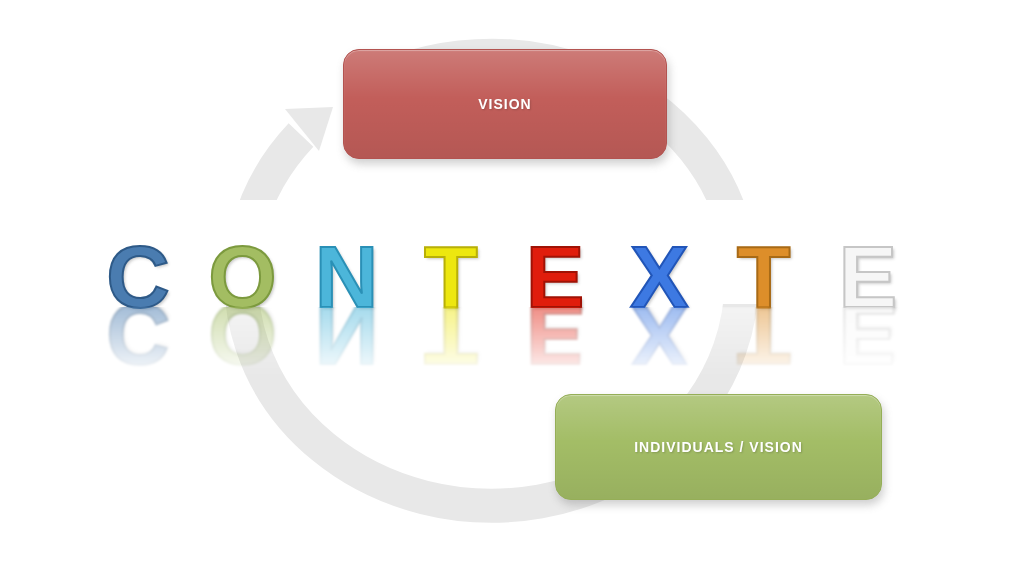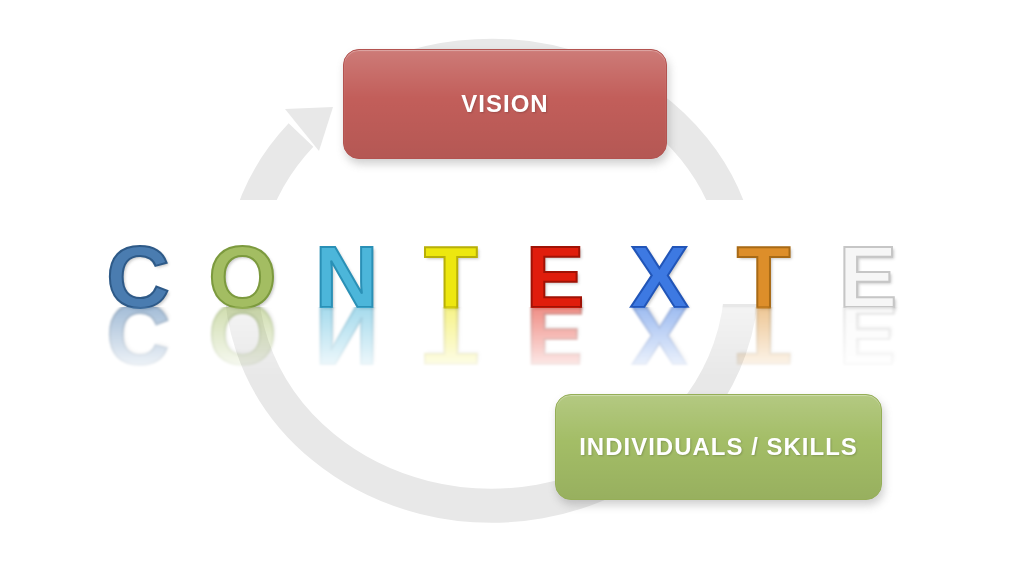--- a/index.html
+++ b/index.html
@@ -77,21 +77,21 @@
     border: 1px solid var(--box-b, #888);
     box-shadow: 2px 5px 8px rgba(110,110,110,0.32),
                 inset 0 1px 1px rgba(255,255,255,0.35);
     z-index: 2;
   }
   .box-vision      { left: 343px; top: 49px;  width: 322px; height: 108px; }
   .box-structure   { left: 128px; top: 393px; width: 325px; height: 105px; }
   .box-individuals { left: 555px; top: 394px; width: 325px; height: 104px; }
   .box-label {
     color: #ffffff;
-    font-size: 24px;
+    font-size: 14px;
     font-weight: bold;
     letter-spacing: 1px;
     text-shadow: 1px 1px 2px rgba(0,0,0,0.18);
     white-space: nowrap;
   }
 </style>
 </head>
 <body>
 
 <div class="stage">
@@ -154,16 +154,16 @@
         <span class="letter" style="--fill: #f6f6f6; --edge: #c6c6c6;">E</span>
       </div>
   </div>
 
   <div class="box box-vision" style="--box-c: #c25e5a; --box-b: #b35350;">
     <span class="box-label">VISION</span>
   </div>
 
 
   <div class="box box-individuals" style="--box-c: #a3bd66; --box-b: #95ae57;">
-    <span class="box-label">INDIVIDUALS / SKILLS</span>
+    <span class="box-label">INDIVIDUALS / VISION</span>
   </div>
 
 </div>
 
 </body></html>

